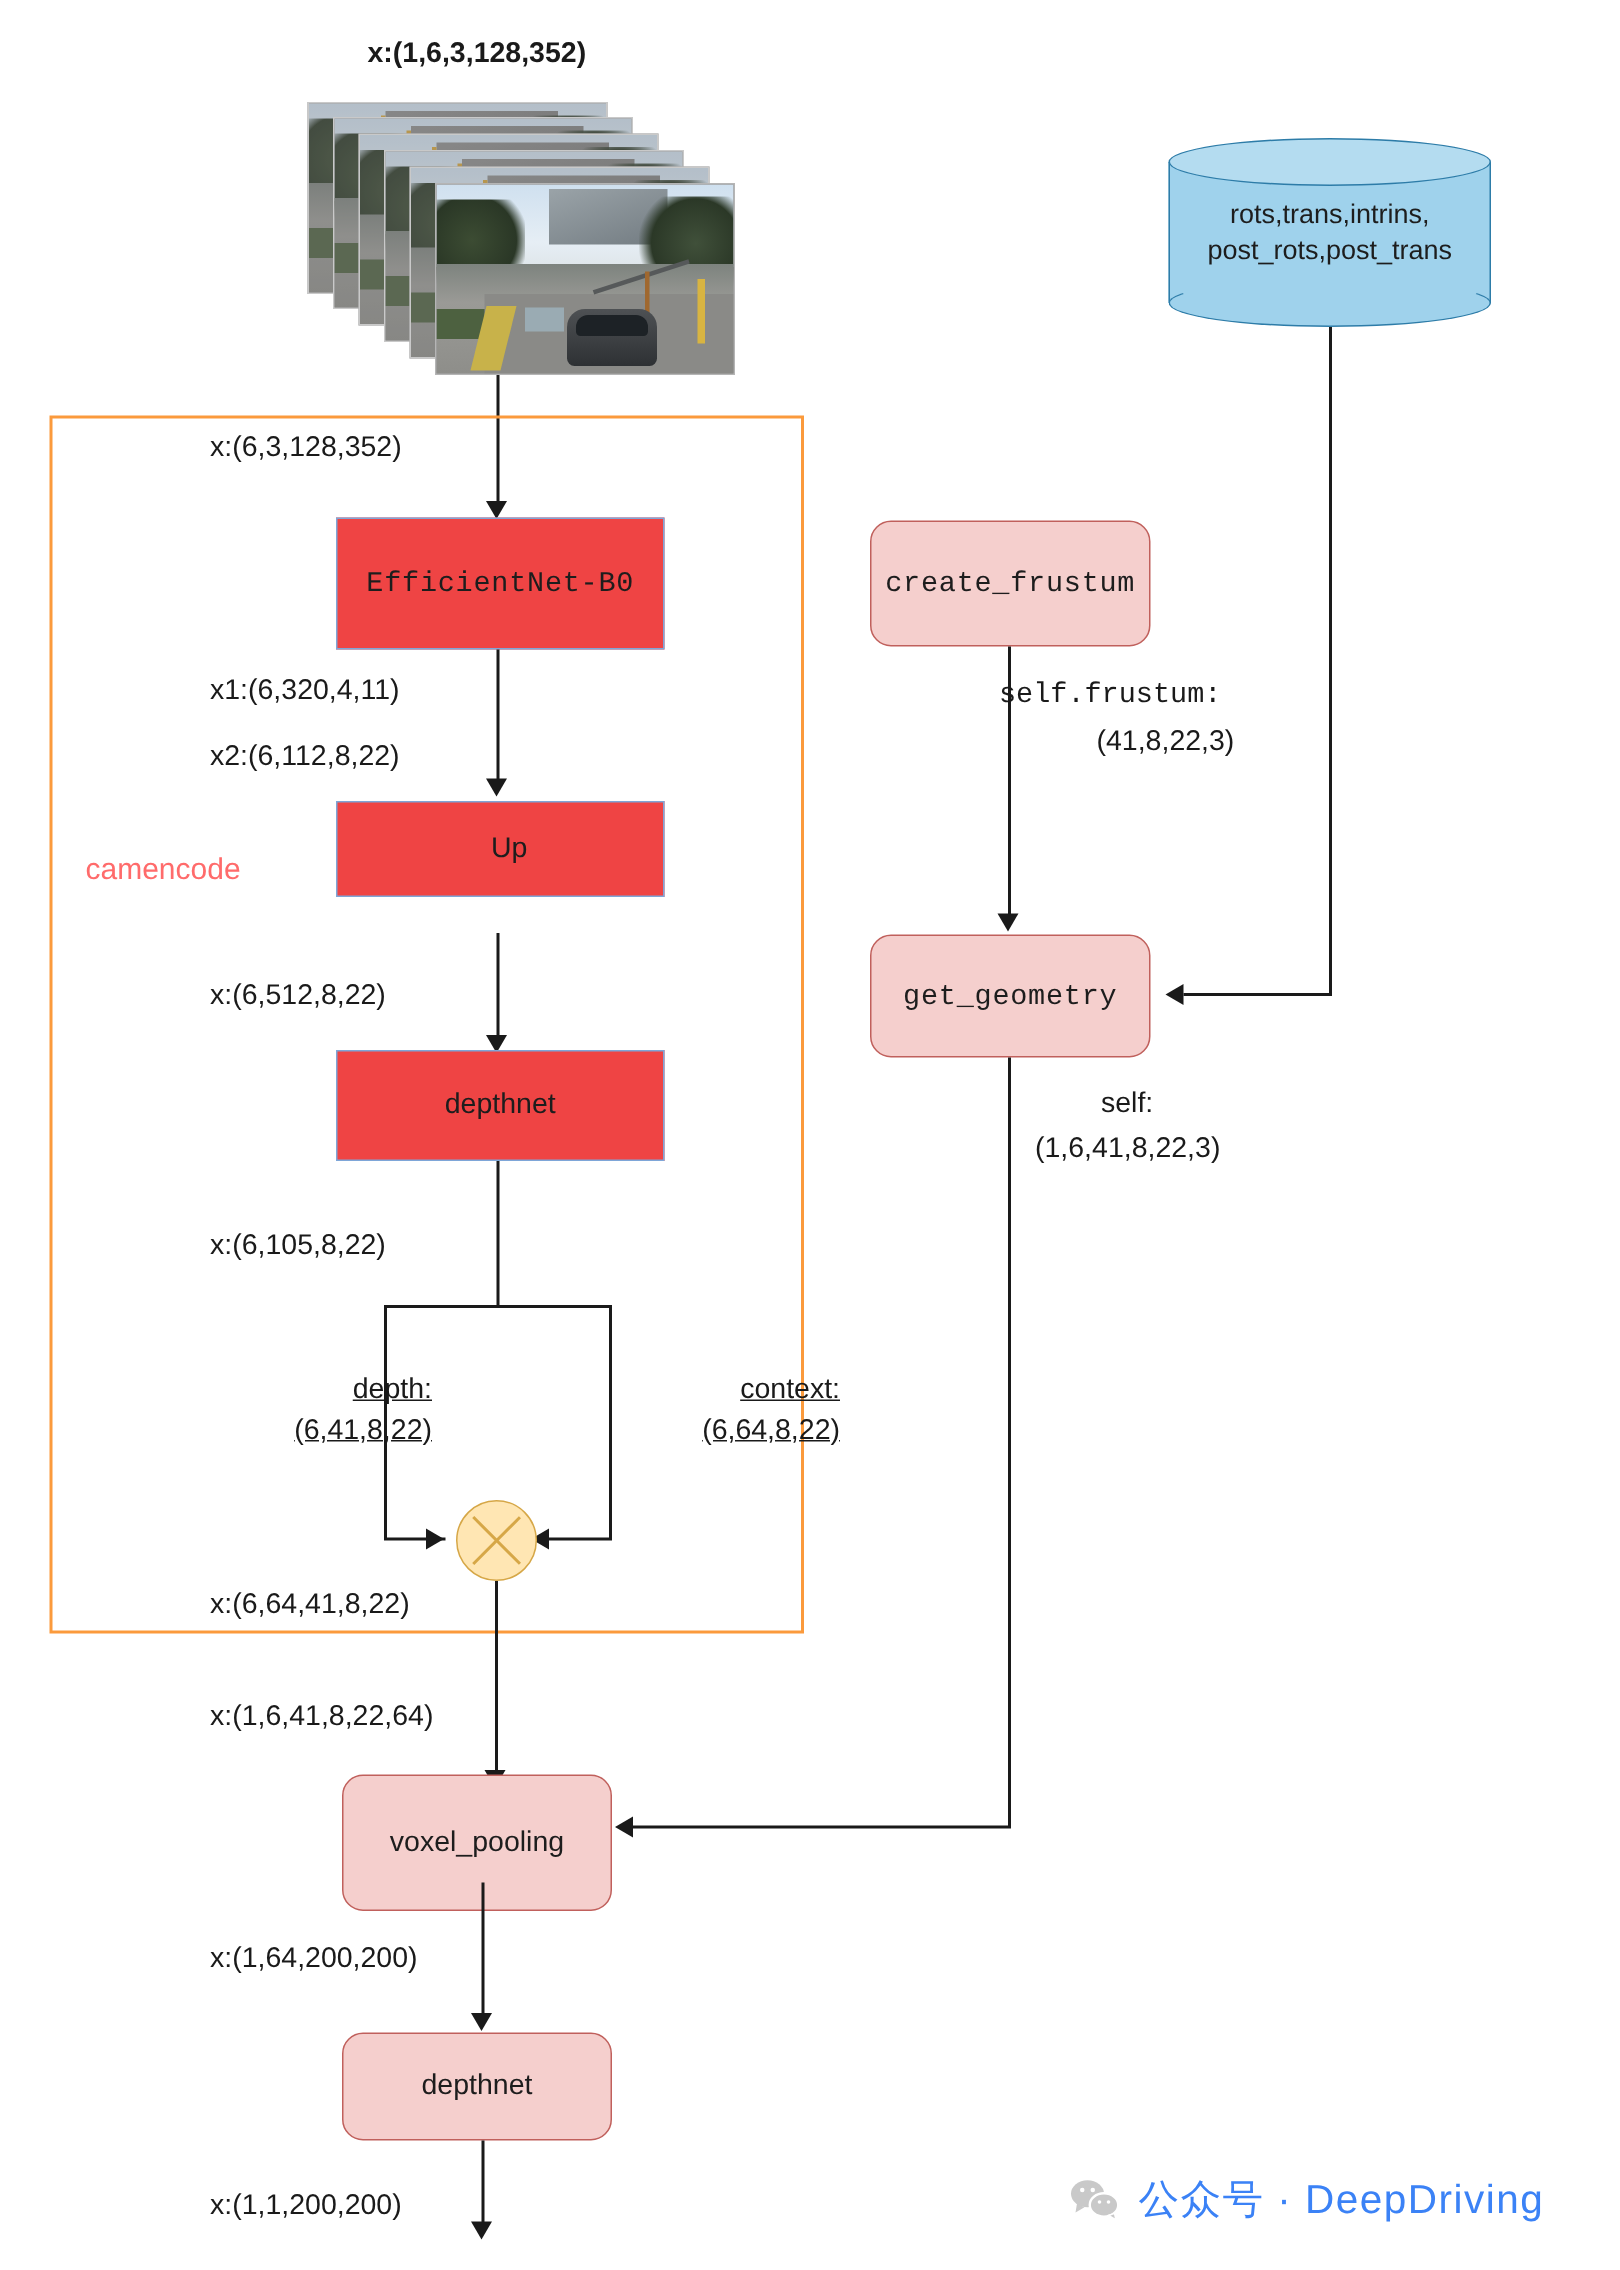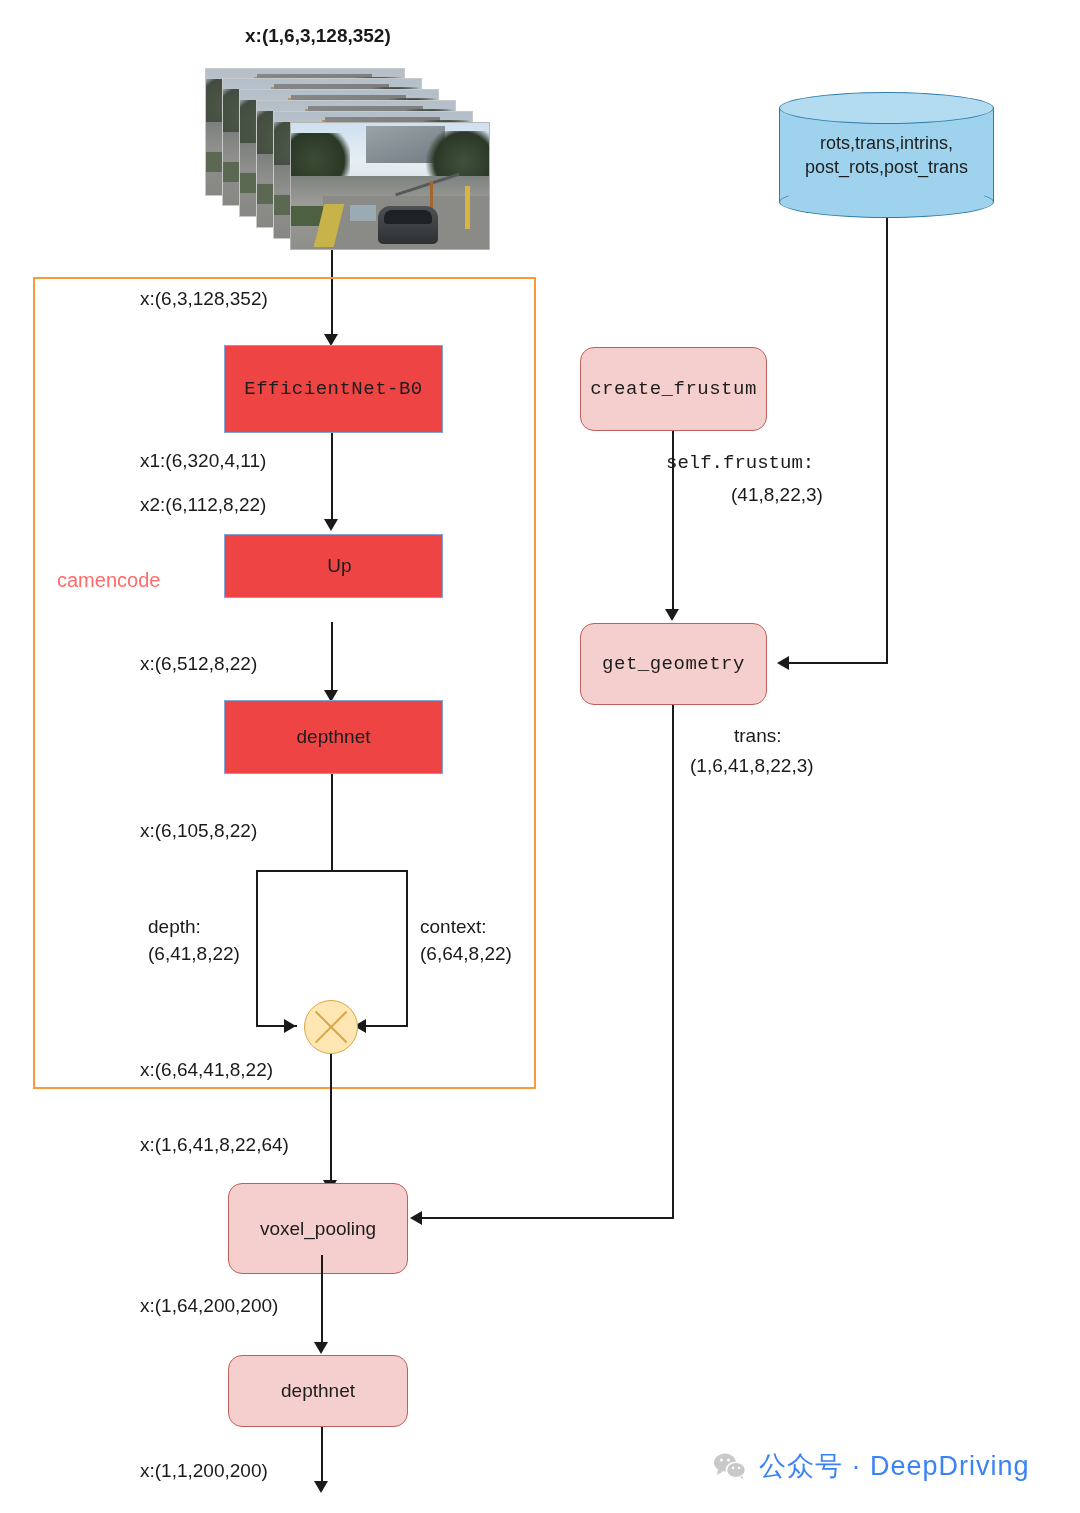--- a/index.html
+++ b/index.html
@@ -21,21 +21,21 @@
   
   .lbl {
     position: absolute;
     font-family: "Liberation Sans", sans-serif;
     font-size: 19px;
     color: #1a1a1a;
     white-space: pre;
     line-height: 1.45;
   }
   .lbl.mono { font-family: "Liberation Mono", monospace; }
-  .lbl.center { text-align: left; }
+  .lbl.center { text-align: right; text-decoration: underline; }
   .lbl.red { color: #ff6b6b; font-size: 20px; }
 
   
   .box {
     position: absolute;
     display: flex;
     align-items: center;
     justify-content: center;
     box-sizing: border-box;
     font-size: 19px;
@@ -481,21 +481,21 @@
   <div class="box pink mono" style="left:580px; top:347px; width:187px; height:84px;">create_frustum</div>
 
   <div class="lbl mono" style="left:666px; top:450px;">self.frustum:</div>
   <div class="lbl" style="left:731px; top:481px;">(41,8,22,3)</div>
 
   <div class="vline" style="left:672px; top:431px; height:182px;"></div>
   <div class="arrow-down" style="left:665px; top:609px;"></div>
 
   <div class="box pink mono" style="left:580px; top:623px; width:187px; height:82px;">get_geometry</div>
 
-  <div class="lbl" style="left:734px; top:722px;">trans:</div>
+  <div class="lbl" style="left:734px; top:722px;">self:</div>
   <div class="lbl" style="left:690px; top:752px;">(1,6,41,8,22,3)</div>
 
   <div class="vline" style="left:672px; top:705px; height:513px;"></div>
   <div class="hline" style="left:422px; top:1217px; width:252px;"></div>
   <div class="arrow-left" style="left:410px; top:1211px;"></div>
 
   <div class="watermark" style="left:713px; top:1448px;">
     <svg class="wechat-icon" viewBox="0 0 34 28">
       <ellipse cx="12" cy="10.5" rx="11" ry="9" fill="#c9c9c9"></ellipse>
       <polygon points="5,17 4,23 10,19.5" fill="#c9c9c9"></polygon>

